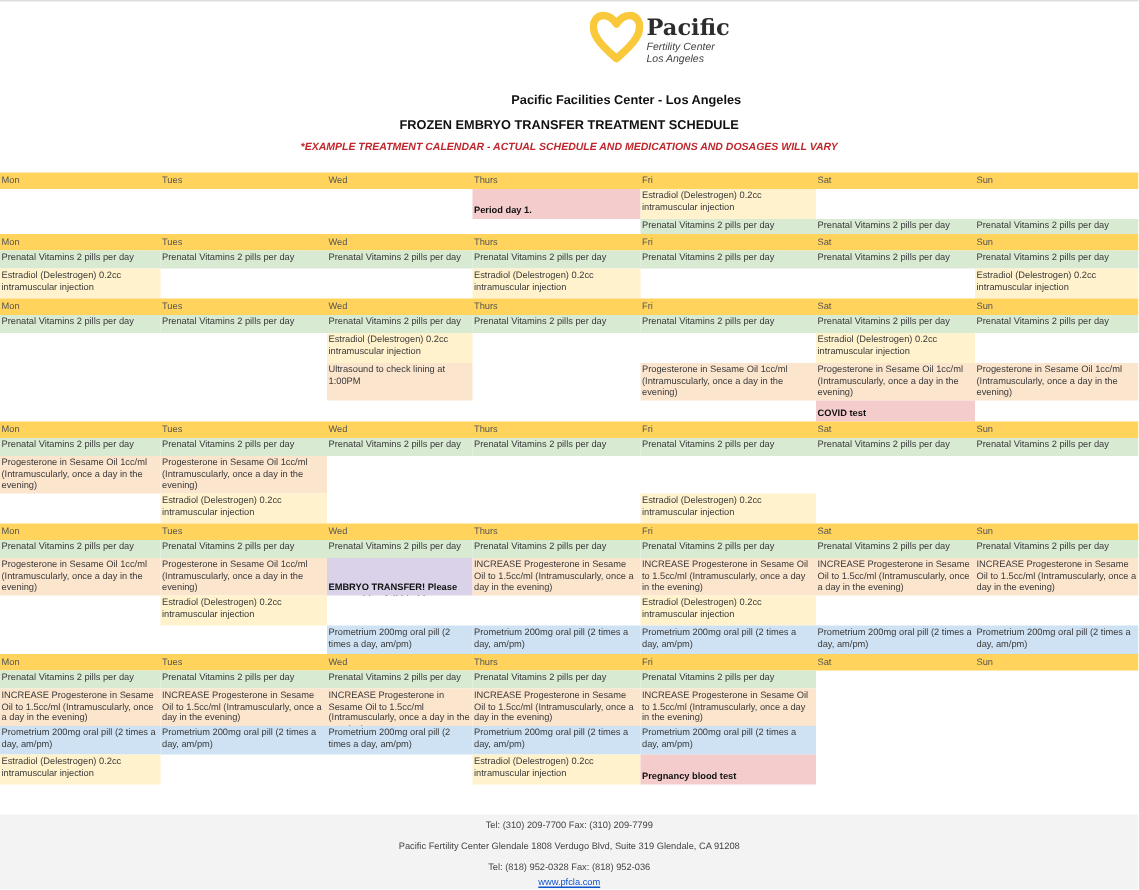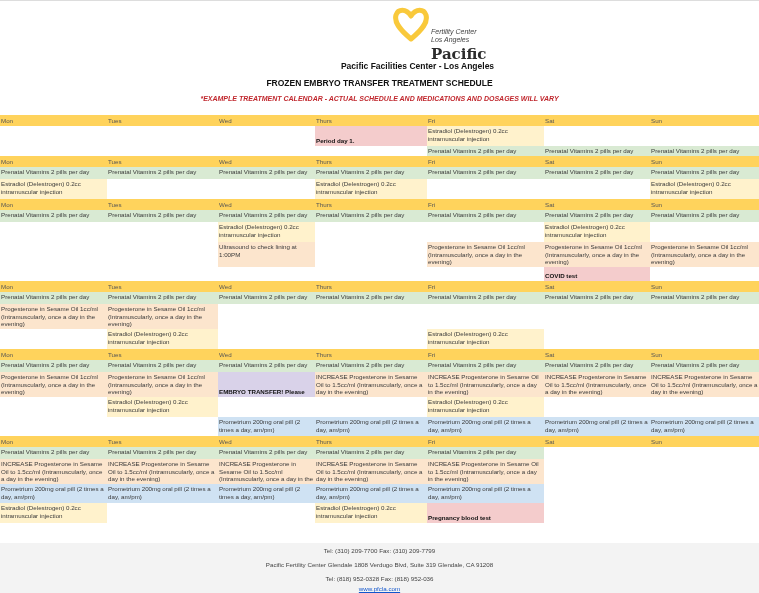--- a/index.html
+++ b/index.html
@@ -1,19 +1,19 @@
 <!DOCTYPE html>
 <html><head>
 <meta charset="utf-8">
 <style>
   html,body{margin:0;padding:0;background:#fff;}
   body{width:759px;height:593px;overflow:hidden;font-family:"Liberation Sans","DejaVu Sans",sans-serif;color:#222;position:relative;}
   .topline{position:absolute;left:0;top:0;width:759px;height:1px;background:#ddd;}
   .logo{position:absolute;left:393px;top:6px;width:90px;height:38px;}
-  .logo .brand{position:absolute;left:38px;top:3px;font-family:"DejaVu Serif",serif;font-weight:bold;font-size:15px;color:#2d2d2d;margin-top:36px;}
+  .logo .brand{position:absolute;left:38px;top:3px;font-family:"DejaVu Serif",serif;font-weight:bold;font-size:15px;color:#2d2d2d;}
   .logo .sub{position:absolute;left:38px;font-size:7px;color:#444;font-style:italic;}
   .logo .sub1{top:22px;} .logo .sub2{top:30px;}
   .title{position:absolute;left:0;width:759px;text-align:center;font-weight:bold;font-size:8.5px;color:#111;}
   .t1{top:61px;margin-left:38px;} .t2{top:78px;}
   .t3{top:95px;font-style:italic;color:#c0272d;font-size:7px;}
   .cal{position:absolute;left:0;top:115px;width:759px;}
   .week{position:relative;width:759px;}
   .hdr{display:flex;height:11px;background:#ffd35c;}
   .hdr div{font-size:6.2px;color:#555;padding:2px 0 0 1px;box-sizing:border-box;}
   .row{display:flex;}

